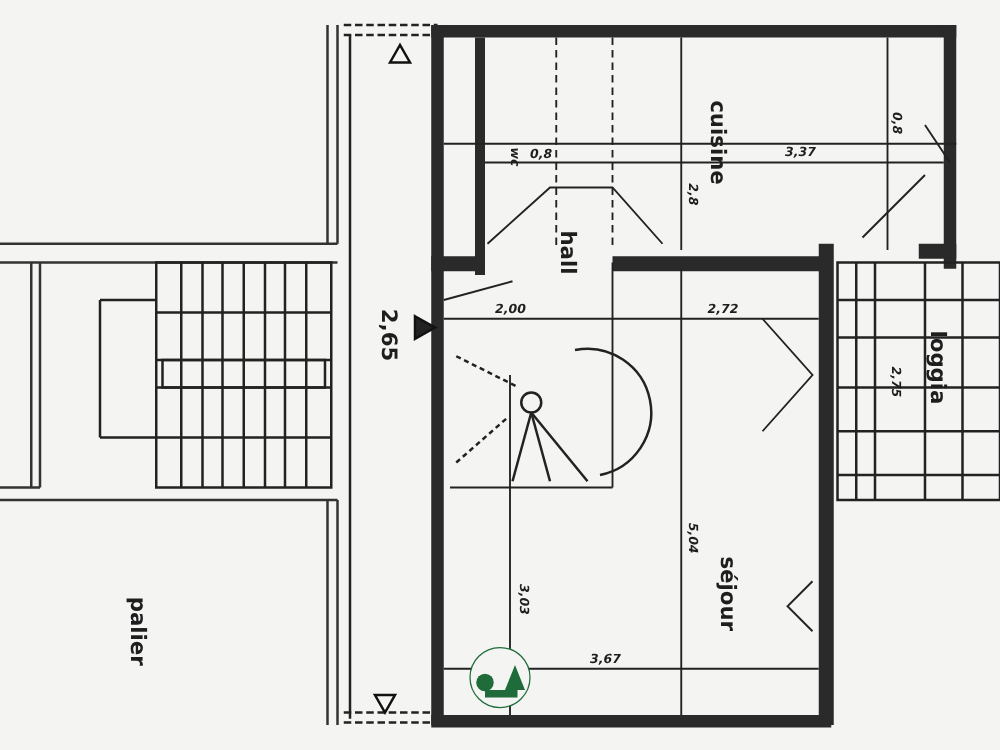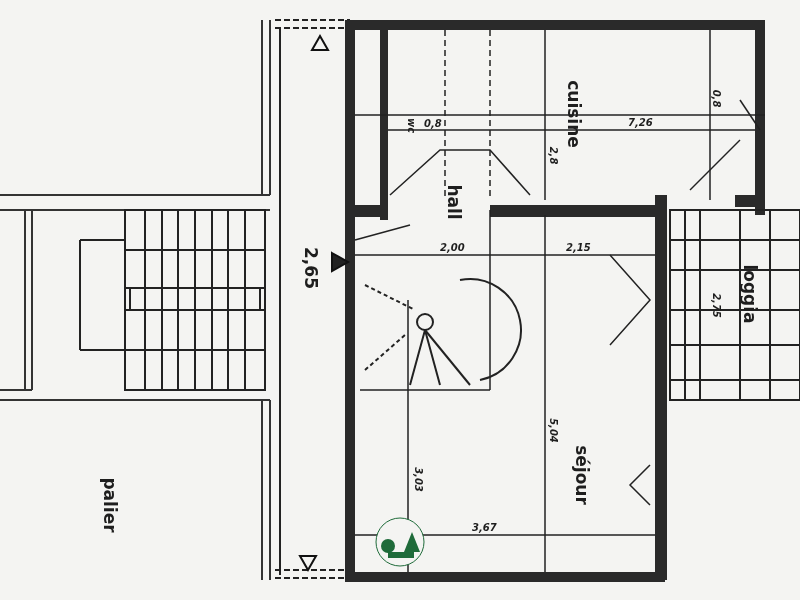--- a/index.html
+++ b/index.html
@@ -132,22 +132,22 @@
 </svg>
 
 <div class="lbl room r90" style="left:540px;top:104px;">cuisine</div>
 <div class="lbl room r90" style="left:436px;top:192px;">hall</div>
 <div class="lbl dim r90" style="left:404px;top:120px;">wc</div>
 <div class="lbl room r90" style="left:552px;top:465px;">séjour</div>
 <div class="lbl room r90" style="left:720px;top:284px;">loggia</div>
 <div class="lbl room r90" style="left:82px;top:495px;">palier</div>
 <div class="lbl room r90" style="left:290px;top:258px;">2,65</div>
 
-<div class="lbl dim" style="left:628px;top:117px;">7,26</div>
+<div class="lbl dim" style="left:628px;top:117px;">3,37</div>
 <div class="lbl dim r90" style="left:545px;top:150px;">2,8</div>
 <div class="lbl dim" style="left:424px;top:118px;">0,8</div>
-<div class="lbl dim" style="left:440px;top:242px;">2,00</div>
-<div class="lbl dim" style="left:566px;top:242px;">2,15</div>
+<div class="lbl dim" style="left:396px;top:242px;">2,00</div>
+<div class="lbl dim" style="left:566px;top:242px;">2,72</div>
 <div class="lbl dim" style="left:472px;top:522px;">3,67</div>
 <div class="lbl dim r90" style="left:406px;top:474px;">3,03</div>
 <div class="lbl dim r90" style="left:541px;top:425px;">5,04</div>
 <div class="lbl dim r90" style="left:704px;top:300px;">2,75</div>
 <div class="lbl dim r90" style="left:708px;top:93px;">0,8</div>
 
 </body></html>

